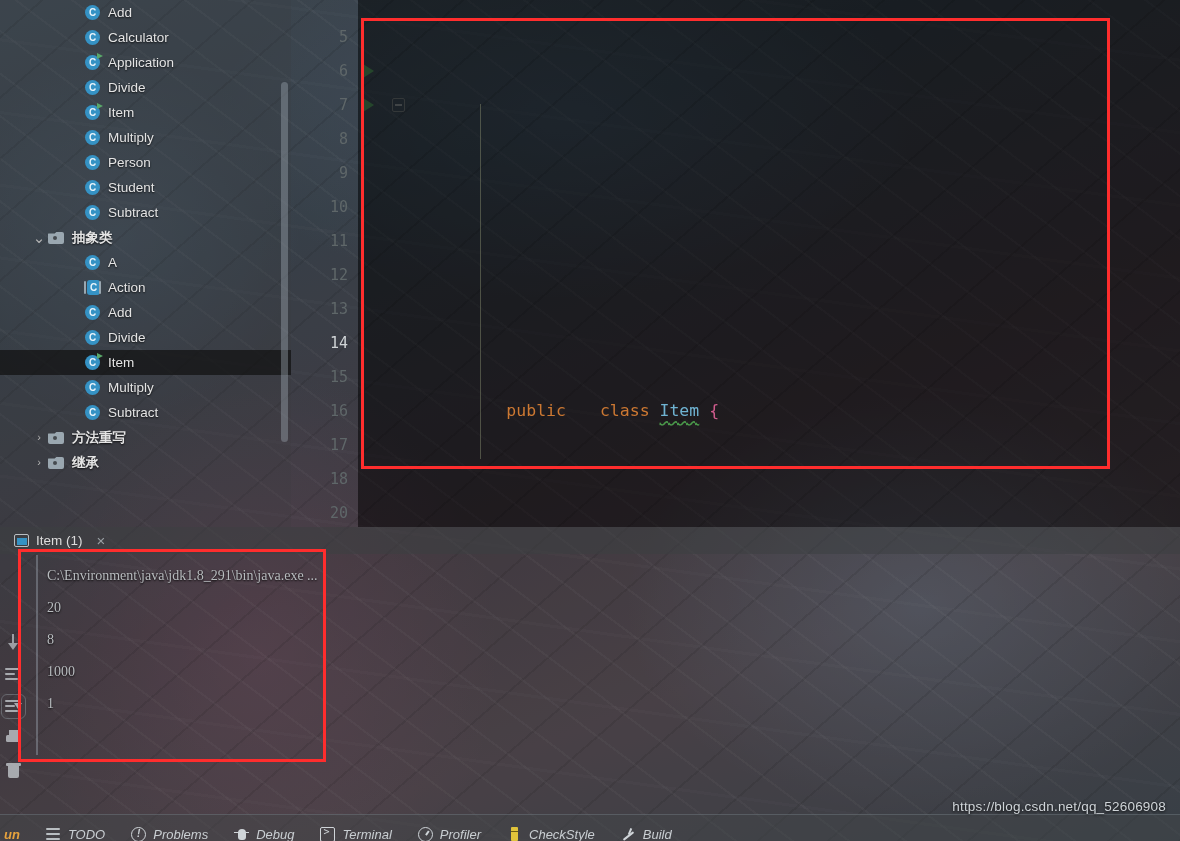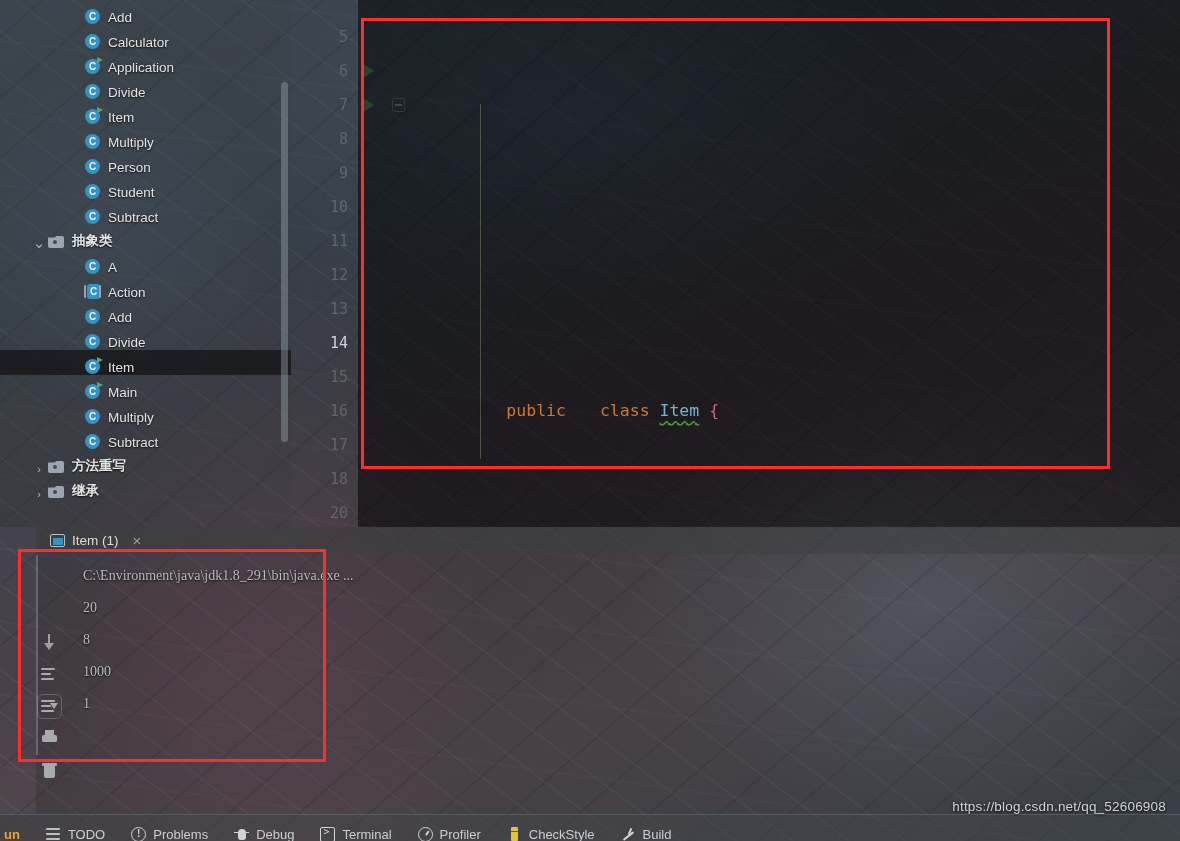--- a/index.html
+++ b/index.html
@@ -36,21 +36,21 @@
 
   
   #project-tree {
     position: absolute; left: 0; top: 0; width: 291px; height: 527px;
     background: rgba(49,51,53,0.42);
     overflow: hidden;
     font-size: 13.5px;
     color: #d6d6d6;
   }
   .tree-row {
-    height: 25px; display: flex; align-items: flex-end;
+    height: 25px; display: flex; align-items: center;
     white-space: nowrap; padding-left: 4px;
   }
   .tree-row.selected { background: rgba(15,15,16,0.70); }
   .indent-1 { padding-left: 30px; }
   .indent-2 { padding-left: 84px; }
   .tw-chevron {
     width: 18px; min-width: 18px; display: inline-flex;
     align-items: center; justify-content: center;
     color: #b4b4b4; font-size: 11px; line-height: 1;
   }
@@ -181,21 +181,20 @@
   
   #code-highlight-box {
     position: absolute; left: 361px; top: 18px; width: 749px; height: 451px;
     border: 3px solid #ff2d2d; pointer-events: none; z-index: 30;
   }
 
   
   #run-panel {
     position: absolute; left: 0; top: 527px; right: 0; height: 287px;
     background: rgba(43,43,43,0.30);
-    margin-left: 36px;
   }
   #run-tabbar {
     position: absolute; left: 0; top: 0; height: 27px; width: 100%;
     display: flex; align-items: center; padding-left: 14px;
     background: rgba(60,63,65,0.55);
   }
   .run-tab { display: flex; align-items: center; gap: 7px; }
   .ico-console {
     width: 15px; height: 13px; position: relative;
   }
@@ -277,20 +276,21 @@
 
   
   #status-bar {
     position: absolute; left: 0; bottom: 0; right: 0; height: 27px;
     background: rgba(60,63,65,0.62);
     border-top: 1px solid rgba(130,140,150,0.35);
     display: flex; align-items: center; gap: 26px;
     padding-left: 4px;
     font-size: 13px; color: #c9ced2;
     overflow: hidden;
+    font-style: italic;
   }
   .status-item { display: flex; align-items: center; gap: 7px; white-space: nowrap; }
   .status-item .lbl { position: relative; top: 6px; }
   .status-item .sico { width: 15px; height: 15px; position: relative; top: 6px; }
   .run-cut { color: #e8a33d; font-weight: 700; position: relative; top: 6px; }
 
   .sico-todo .l { position: absolute; left: 0; height: 2px; background: #b9bec2; border-radius: 1px; }
   .sico-todo .l1 { top: 1px; width: 14px; } .sico-todo .l2 { top: 6px; width: 14px; } .sico-todo .l3 { top: 11px; width: 14px; }
   .sico-problems::before {
     content: "!"; position: absolute; inset: 0;
@@ -424,26 +424,20 @@
         </div>
         <div class="tree-row indent-2">
           <span class="ico ico-class"></span>
           <span class="tree-label">Divide</span>
         </div>
         <div class="tree-row indent-2 selected">
           <span class="ico ico-class">
             <i class="run-badge"></i>
           </span>
           <span class="tree-label">Item</span>
-        </div>
-        <div class="tree-row indent-2">
-          <span class="ico ico-class">
-            <i class="run-badge"></i>
-          </span>
-          <span class="tree-label">Main</span>
         </div>
         <div class="tree-row indent-2">
           <span class="ico ico-class"></span>
           <span class="tree-label">Multiply</span>
         </div>
         <div class="tree-row indent-2">
           <span class="ico ico-class"></span>
           <span class="tree-label">Subtract</span>
         </div>
         <div class="tree-row indent-1">

